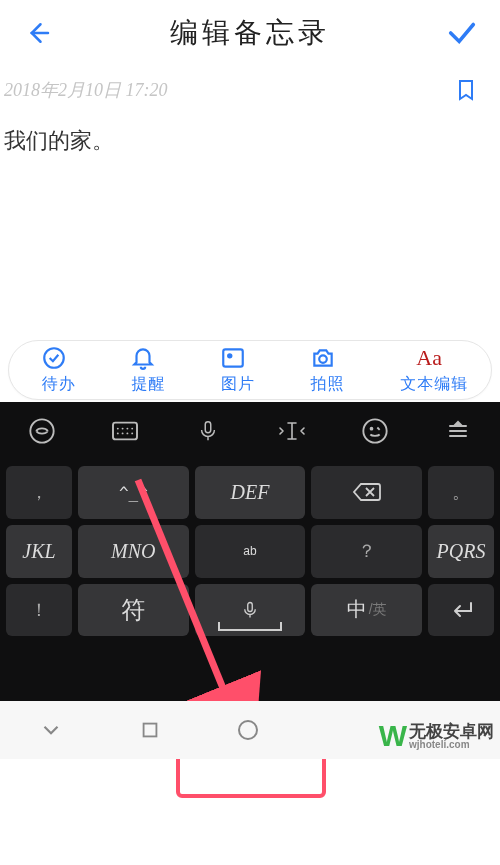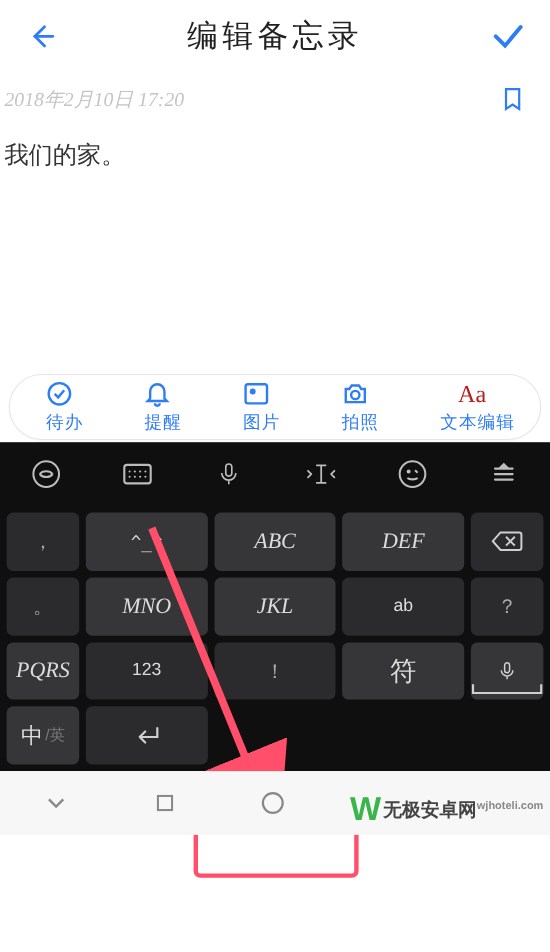--- a/index.html
+++ b/index.html
@@ -21,42 +21,42 @@
   .toolbar { margin: 4px 8px 10px 8px; height: 60px; background: #fff; border: 1px solid #e6e6e6; border-radius: 30px; display: flex; justify-content: space-around; align-items: center; box-shadow: 0 1px 2px rgba(0,0,0,0.03); }
   .tool { display:flex; flex-direction:column; align-items:center; color:#2e7cf6; gap:3px; }
   .tool .lbl { font-size: 16px; letter-spacing: 1px; font-family: "SimSun", serif; margin-left: 10px; }
 
   
   .kbd { position:absolute; left:0; right:0; top:402px; bottom:58px; background:#0f0f10; display:flex; flex-direction:column; }
   .kbd-top { height:58px; display:flex; align-items:center; justify-content:space-around; color:#bcbcbc; }
   .kbd-top .ktop { width:42px; height:42px; display:flex; align-items:center; justify-content:center; }
   .kbd-grid { flex:1; display:grid; grid-template-columns: 66px 1fr 1fr 1fr 66px; grid-template-rows: repeat(4,1fr); gap:6px; padding:6px; }
   .key { background:#363638; border-radius:6px; display:flex; align-items:center; justify-content:center; color:#dcdcdc; font-size:20px; font-style:italic; font-family:"Segoe Script", cursive; }
-  .key.side { background:#2b2b2d; font-size:16px; font-style:normal; font-family:sans-serif; }
+  .key.side { background:#2b2b2d; font-size:12px; font-style:normal; font-family:sans-serif; }
   .key.punc { color:#aaa; font-size:18px; font-style:normal; }
   .key.lang { font-style:normal; font-family:sans-serif; }
   .key.lang .sec { color:#7a7a7a; font-size:14px; margin-left:2px; }
   .key.symb { font-style:normal; font-family: "SimSun", serif; font-size:24px; }
 
   
   .key.face { font-size:16px; font-style:normal; font-family: monospace; }
 
   
   .hl { position:absolute; border:4px solid #ff4f6a; border-radius:6px; pointer-events:none; }
 
   
   .arrow { position:absolute; pointer-events:none; }
 
   
   .navbar { position:absolute; left:0; right:0; bottom:0; height:58px; background:#f7f7f7; display:flex; align-items:center; justify-content:space-around; color:#777; }
 
   
   .wm { position:absolute; right:6px; bottom:6px; display:flex; align-items:center; gap:6px; }
   .wm-logo { font-weight:900; font-size:30px; color:#39b54a; font-family: Arial, sans-serif; letter-spacing:-4px; }
-  .wm-txt { display:flex; line-height:1;justify-content:center; }
+  .wm-txt { display:flex; flex-direction:column; line-height:1;justify-content:center; }
   .wm-cn { font-size:17px; color:#444; font-family:"Microsoft YaHei", sans-serif; font-weight:600; }
   .wm-en { font-size:10px; color:#888; font-family: Arial, sans-serif; font-weight: bold; }
 
   svg { display:block; }
 </style>
 </head>
 <body>
 
 <div class="app">
 
@@ -157,37 +157,35 @@
         <svg width="30" height="24" viewBox="0 0 24 24" fill="none" stroke="#bcbcbc" stroke-width="2" stroke-linecap="round">
             <path d="M4 7h16M4 12h16M4 17h16M12 3l-3 3h6z" fill="#bcbcbc"></path>
           </svg>
       </div>
     </div>
 
     <div class="kbd-grid">
 
       <div class="key side punc">，</div>
       <div class="key face">^_^</div>
-      <div class="key">ABC</div>
       <div class="key">DEF</div>
       <div class="key side">
         <svg width="30" height="22" viewBox="0 0 30 22" fill="none" stroke="#cfcfcf" stroke-width="1.8">
             <path d="M9 3h17a2 2 0 012 2v12a2 2 0 01-2 2H9l-7-8 7-8z"></path>
             <path d="M14 7l8 8M22 7l-8 8"></path>
           </svg>
       </div>
 
       <div class="key side punc">。</div>
+      <div class="key">JKL</div>
       <div class="key">MNO</div>
-      <div class="key">JKL</div>
       <div class="key side">ab</div>
 
       <div class="key side punc">？</div>
       <div class="key">PQRS</div>
-      <div class="key side">123</div>
 
       <div class="key side punc">！</div>
       <div class="key symb">符</div>
       <div class="key">
         <svg width="18" height="22" viewBox="0 0 24 24" fill="none" stroke="#cfcfcf" stroke-width="1.8">
             <rect x="9" y="2" width="6" height="12" rx="3"></rect>
             <path d="M5 11a7 7 0 0014 0M12 18v4"></path>
           </svg>
         <svg width="70" height="14" viewBox="0 0 70 14" fill="none" stroke="#cfcfcf" stroke-width="2" style="position:absolute; margin-top:34px;">
             <path d="M4 2v8h62V2"></path>

